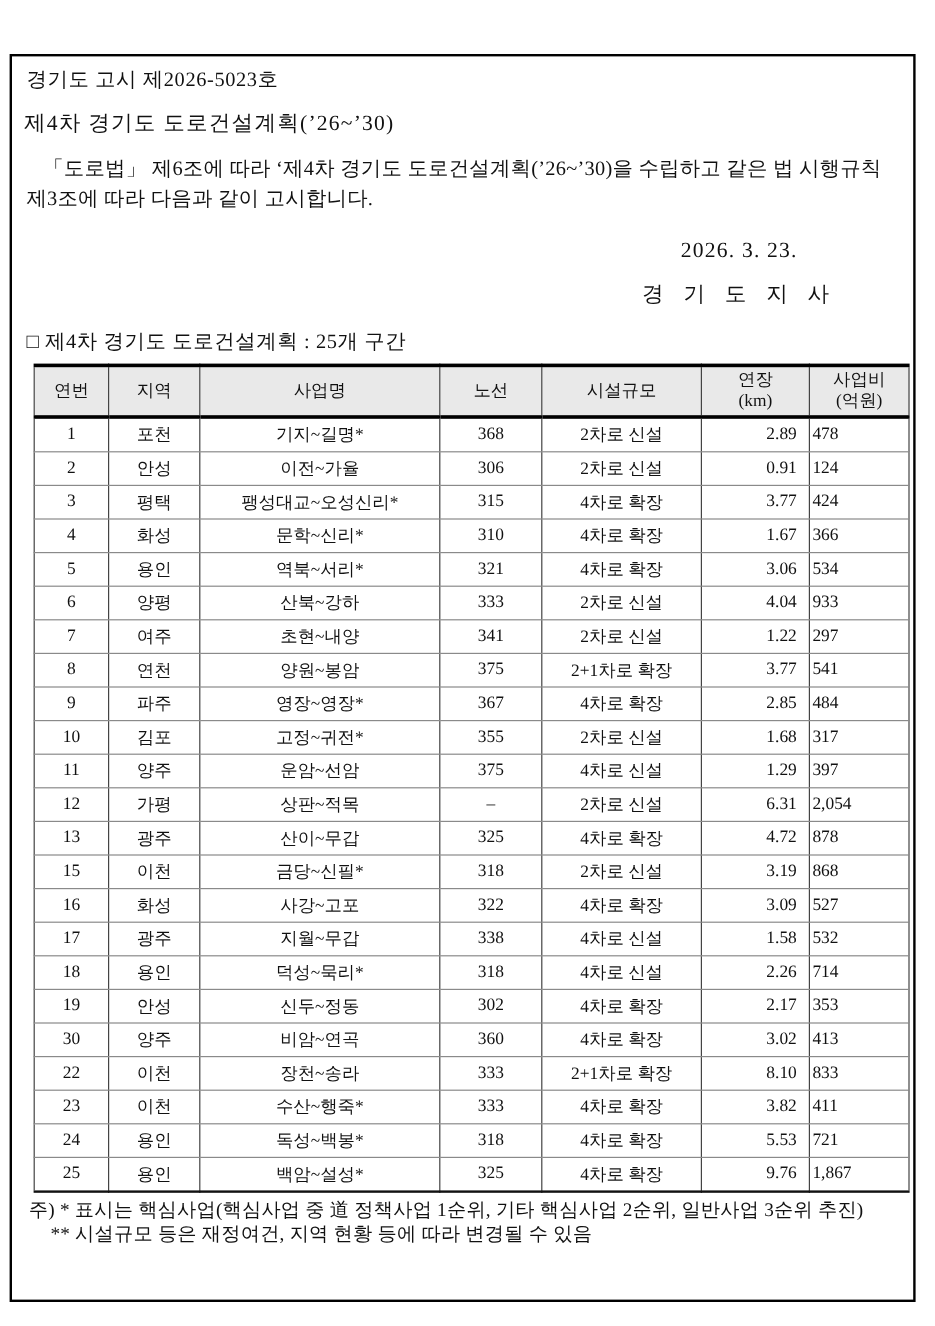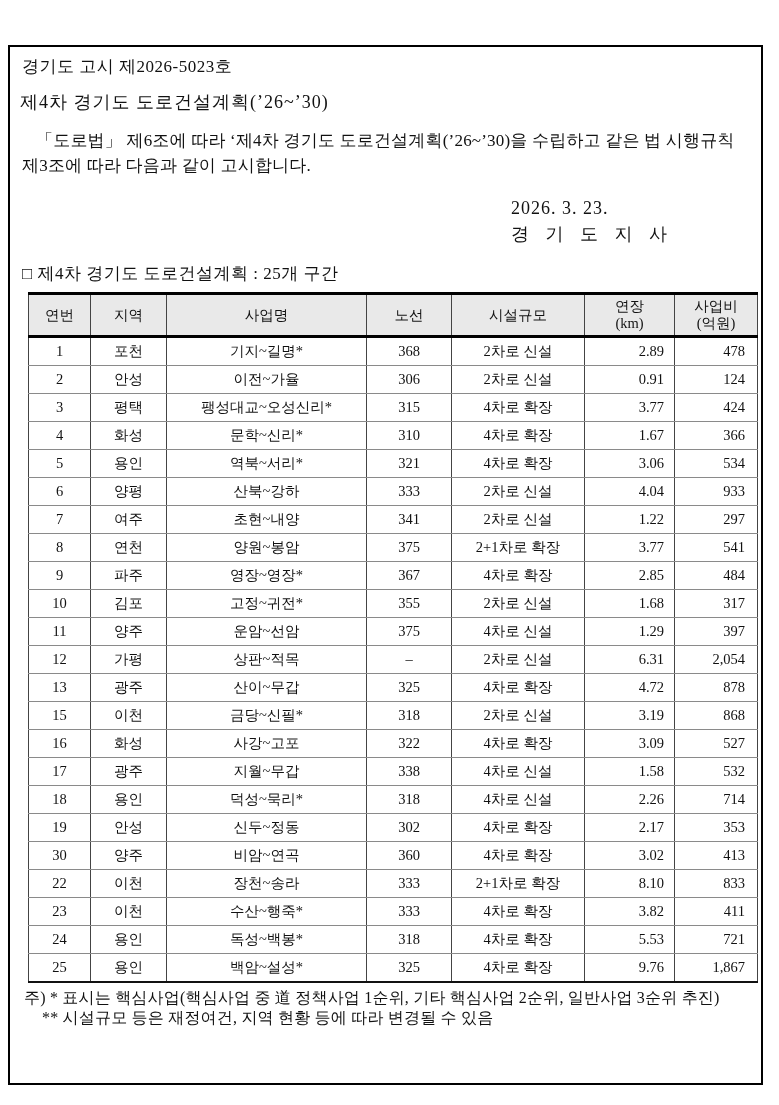--- a/index.html
+++ b/index.html
@@ -35,25 +35,25 @@
     font-size:17px;
     line-height:25px;
     margin:14px 2px 0 2px;
     text-indent:14px;
     letter-spacing:0.2px;
     word-break:break-all;
   }
   .sign-block {
     width:210px;
     margin:20px 30px 0 auto;
-    text-align:left;
+    text-align:center;
     font-size:18px;
   }
   .sign-block .date { letter-spacing:1px; }
-  .sign-block .signer { margin-top:3px; letter-spacing:6px; white-space:nowrap; }
+  .sign-block .signer { margin-top:14px; letter-spacing:6px; white-space:nowrap; }
   .section-title {
     font-size:17px;
     letter-spacing:0.5px;
     margin:16px 0 0 2px;
   }
   table.plan {
     margin:7px 0 0 8px;
     border-collapse:collapse;
     table-layout:fixed;
     width:730px;
@@ -80,21 +80,21 @@
     border-style:solid;
     border-width:1px;
     border-top-color:#8a8a8a;
     border-bottom-color:#8a8a8a;
     border-left-color:#444;
     border-right-color:#444;
     white-space:nowrap;
     overflow:hidden;
   }
   table.plan td.col5 { text-align:right; padding-right:10px; }
-  table.plan td.col6 { text-align:right; padding-right:12px; }
+  table.plan td.col6 { text-align:left; padding-right:12px; }
   .footnotes {
     margin:5px 0 0 4px;
     font-size:16px;
     line-height:20px;
     letter-spacing:0.2px;
   }
   .footnotes .fn2 { padding-left:18px; }
 </style>
 </head>
 <body>

